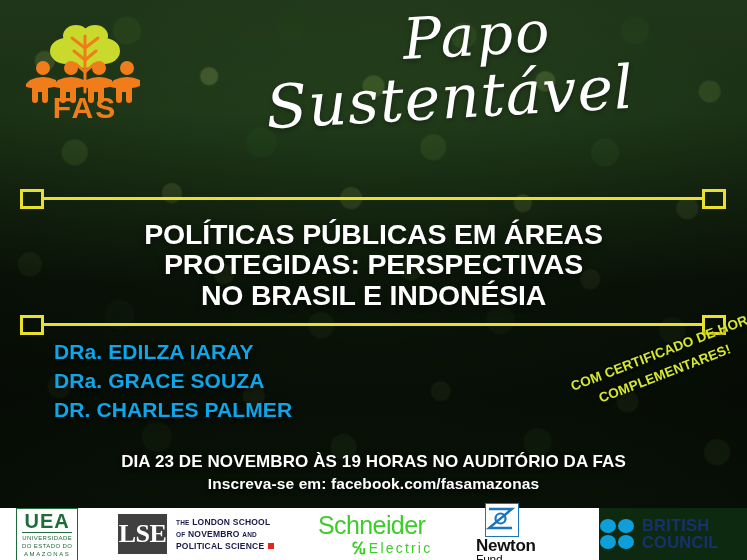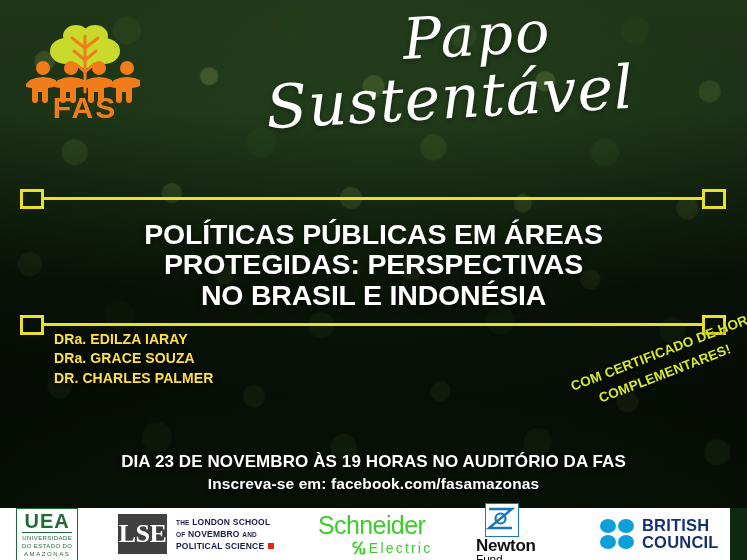--- a/index.html
+++ b/index.html
@@ -168,24 +168,24 @@
   }
   .headline .hl {
     display: block;
     white-space: nowrap;
   }
 
   
   .speakers {
     position: absolute;
     left: 54px;
-    top: 330px;
-    color: #fde047;
-    font-weight: bold;
-    font-size: 14px;
+    top: 338px;
+    color: #0ea5e9;
+    font-weight: bold;
+    font-size: 21px;
     line-height: 1.38;
     letter-spacing: 0.1px;
     text-shadow: 0 2px 5px rgba(0,0,0,.6);
   }
   .speakers span { display: block; white-space: nowrap; }
 
   
   .cert-note {
     position: absolute;
     left: 568px;
@@ -227,21 +227,21 @@
     margin-top: 3px;
     letter-spacing: 0.1px;
     white-space: nowrap;
   }
 
   
   .sponsor-bar {
     position: absolute;
     left: 0;
     top: 508px;
-    width: 730px;
+    width: 599px;
     height: 52px;
     background: #ffffff;
     display: flex;
     align-items: center;
   }
   .sponsor {
     display: flex;
     align-items: center;
     position: absolute;
   }

